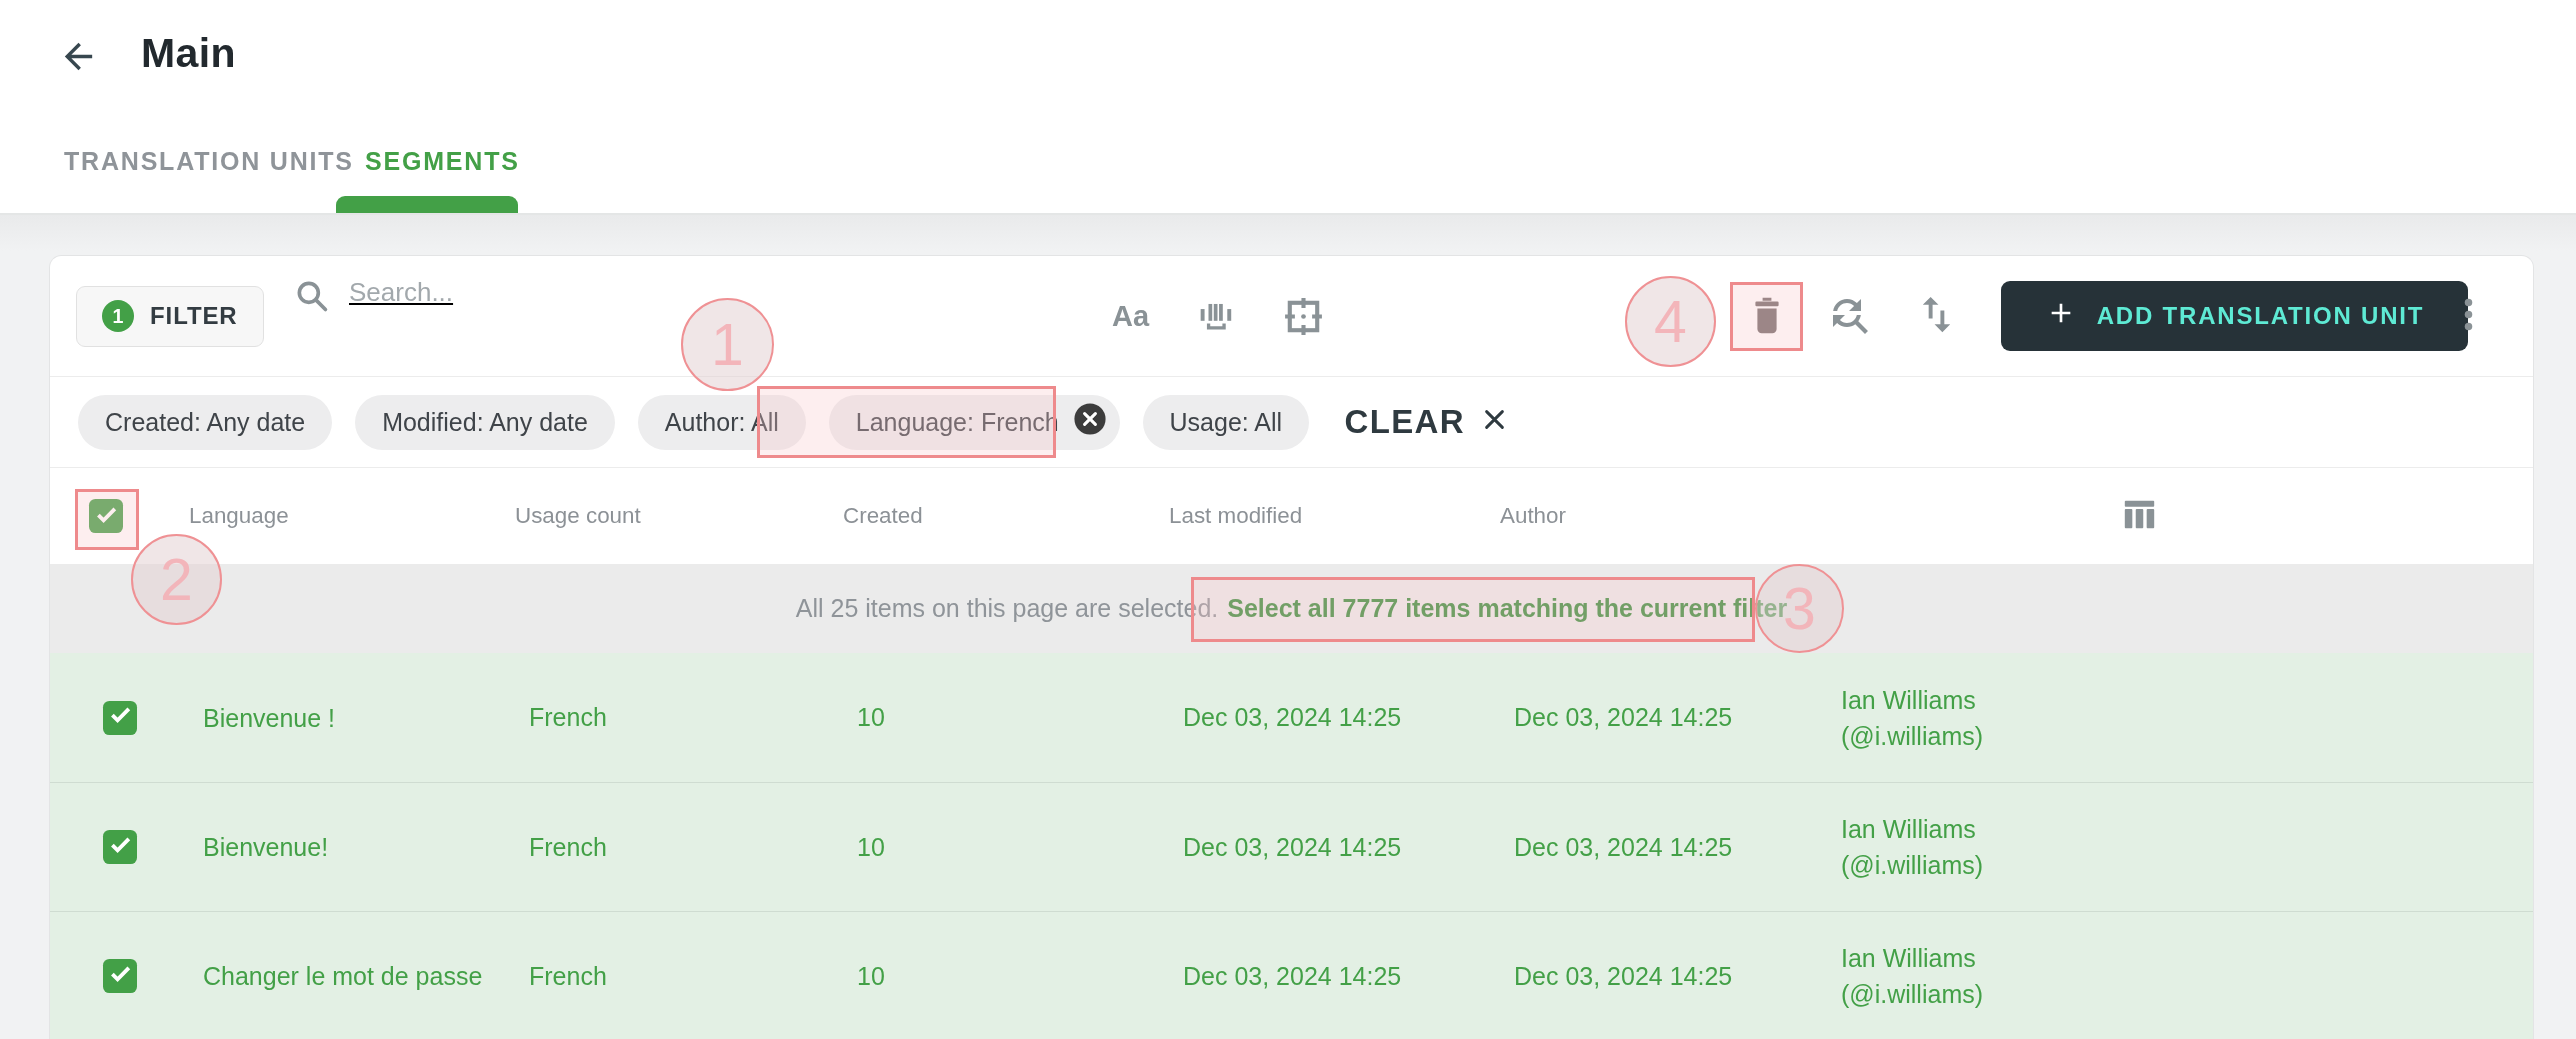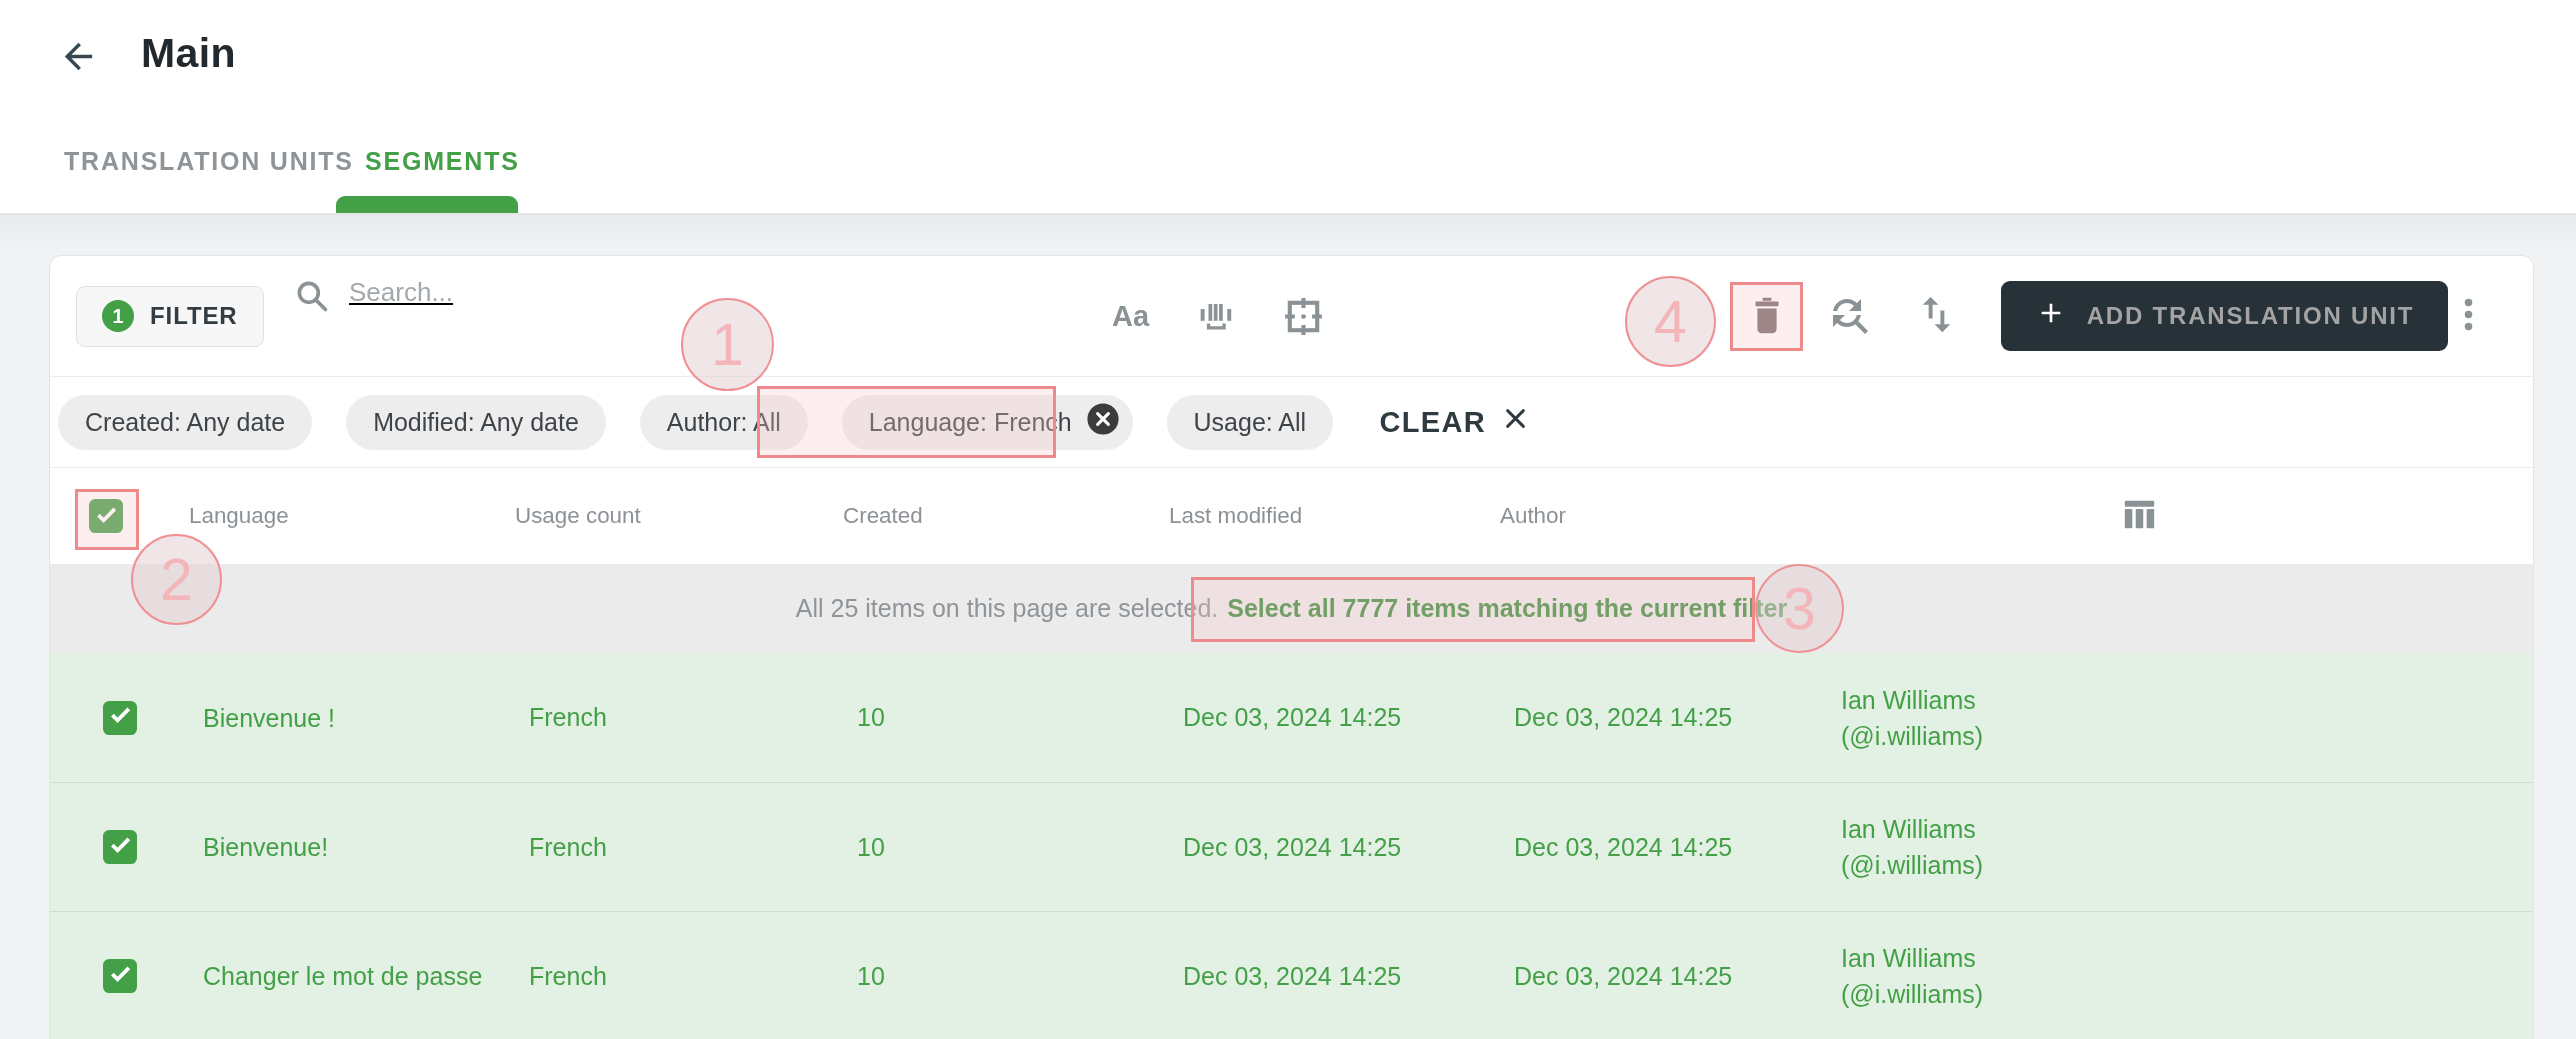--- a/index.html
+++ b/index.html
@@ -35,27 +35,27 @@
 
   .tool-icon { position:absolute; top:0; height:120px; display:flex; align-items:center; justify-content:center; cursor:pointer; }
   .match-case { left:1036px; width:89px; font-size:29px; font-weight:600; color:#8a9296; }
   .whole-word { left:1123px; width:89px; }
   .focus-frame { left:1209px; width:89px; }
   .trash-btn { left:1676px; width:82px; }
   .replace-btn { left:1758px; width:82px; }
   .sort-btn { left:1845px; width:82px; }
   .kebab-btn { left:2390px; width:57px; }
 
-  .add-btn { position:absolute; left:1951px; top:25px; height:70px; padding:0 34px; display:flex; align-items:center; gap:19.7px; background:#263238; color:#a3a3a3; border:none; border-radius:9px; font-size:24px; font-weight:700; letter-spacing:1.8px; cursor:pointer; font-family:"Liberation Sans", sans-serif; }
-
-  
-  .chip-row { position:relative; height:91px; border-top:1.8px solid #ececec; display:flex; align-items:center; gap:34px; padding-left:8px; }
+  .add-btn { position:absolute; left:1951px; top:25px; height:70px; padding:0 44px; display:flex; align-items:center; gap:19.7px; background:#263238; color:#5eead4; border:none; border-radius:9px; font-size:24px; font-weight:700; letter-spacing:1.8px; cursor:pointer; font-family:"Liberation Sans", sans-serif; }
+
+  
+  .chip-row { position:relative; height:91px; border-top:1.8px solid #ececec; display:flex; align-items:center; gap:23px; padding-left:28px; }
   .chip { height:55px; display:flex; align-items:center; padding:0 27px; background:#ededee; border-radius:28px; font-size:25px; color:#3f4449; cursor:pointer; white-space:nowrap; }
   .chip-removable { padding-right:12.5px; gap:14.3px; }
-  .clear-btn { display:flex; align-items:center; gap:16px; margin-left:12.5px; font-size:29px; font-weight:700; letter-spacing:1.3px; color:#2f3a40; cursor:pointer; }
+  .clear-btn { display:flex; align-items:center; gap:16px; margin-left:12.5px; font-size:33px; font-weight:700; letter-spacing:1.3px; color:#2f3a40; cursor:pointer; }
 
   
   .grid-row { display:grid; grid-template-columns:139px 326px 328px 326px 331px 327px 1fr 81px; align-items:center; }
   .thead { height:97px; border-top:1.8px solid #ececec; background:#fff; }
   .th { font-size:22.4px; color:#8c9196; }
   .th-segment { display:flex; align-items:center; gap:19.7px; font-size:23px; color:#37474f; font-weight:600; }
   .cb-cell { padding-left:39px; }
   .checkbox { width:34px; height:34px; background:#43a047; border-radius:6.3px; display:flex; align-items:center; justify-content:center; cursor:pointer; }
   .cols-icon-cell { display:flex; justify-content:center; cursor:pointer; }
 

